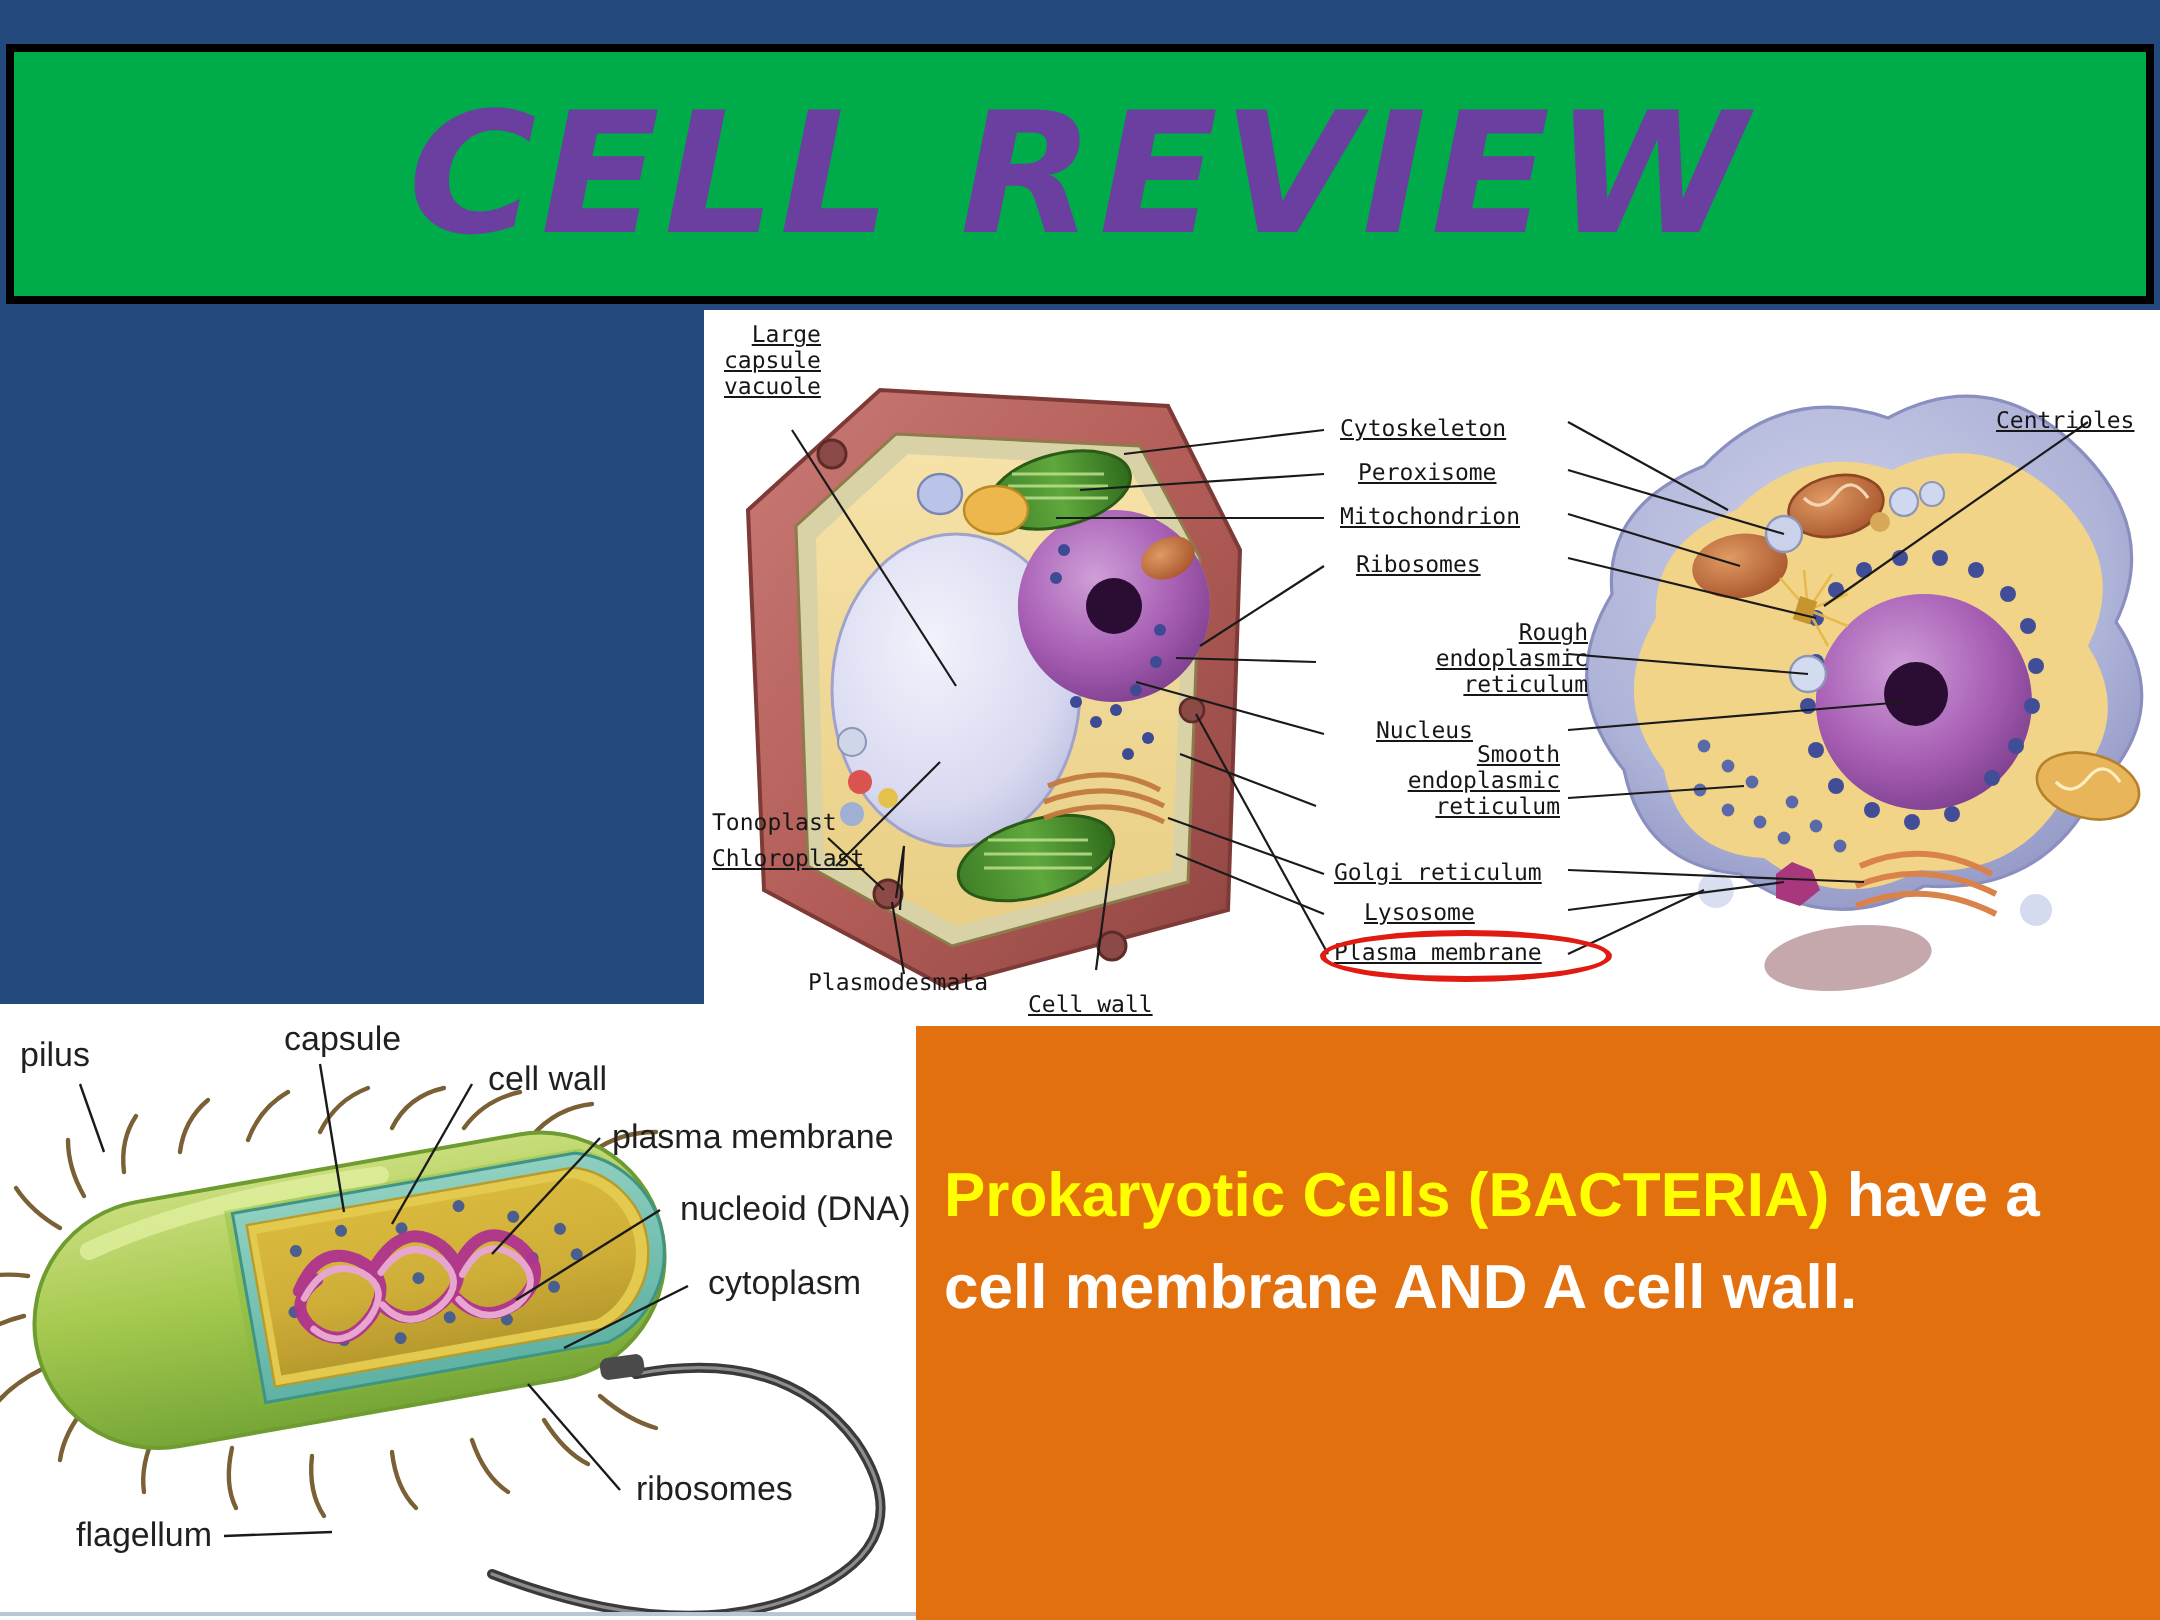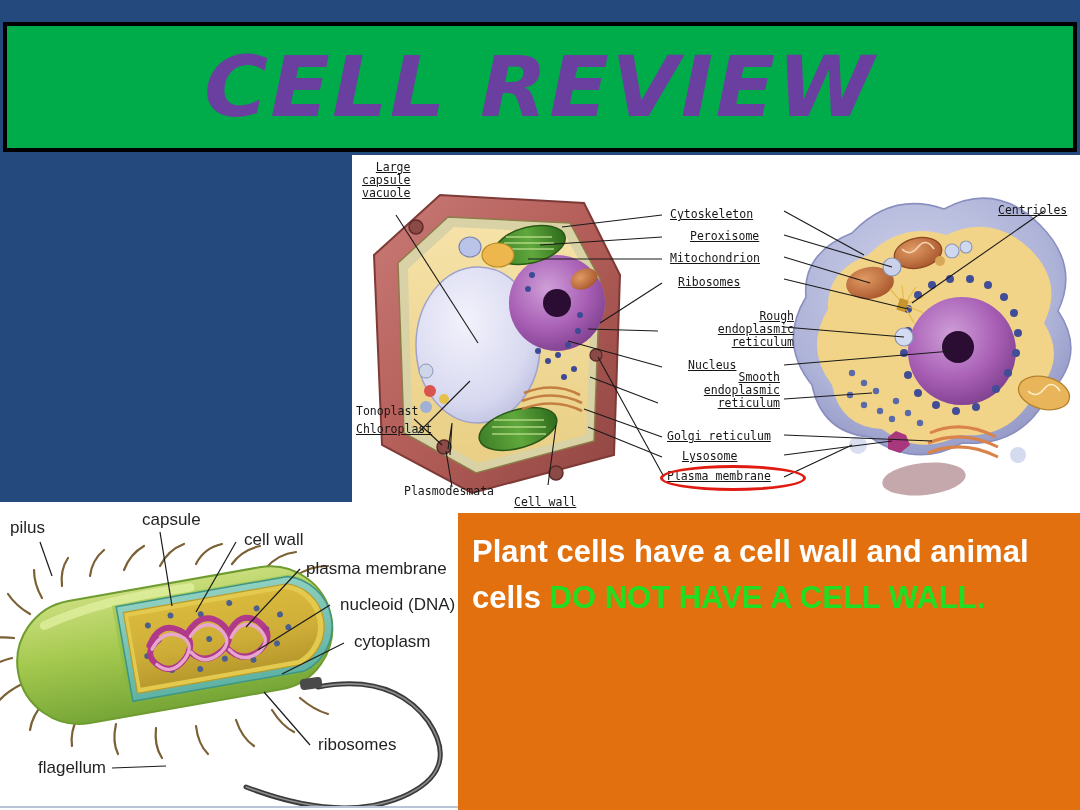--- a/index.html
+++ b/index.html
@@ -309,21 +309,21 @@
     <div>Large</div>
     <div>capsule</div>
     <div>vacuole</div>
   </div>
   <div class="euk-label noline" style="left:4px;top:250px;">Tonoplast</div>
   <div class="euk-label" style="left:4px;top:268px;">Chloroplast</div>
   <div class="euk-label noline" style="left:52px;top:330px;">Plasmodesmata</div>
   <div class="euk-label" style="left:162px;top:341px;">Cell wall</div>
 
   <div class="euk-label" style="left:318px;top:53px;">Cytoskeleton</div>
-  <div class="euk-label" style="left:338px;top:75px;">Peroxisome</div>
+  <div class="euk-label" style="left:327px;top:75px;">Peroxisome</div>
   <div class="euk-label" style="left:318px;top:97px;">Mitochondrion</div>
   <div class="euk-label" style="left:326px;top:121px;">Ribosomes</div>
   <div class="euk-label ctr" style="left:332px;top:155px;width:110px;">
     <div>Rough</div>
     <div>endoplasmic</div>
     <div>reticulum</div>
   </div>
   <div class="euk-label" style="left:336px;top:204px;">Nucleus</div>
   <div class="euk-label ctr" style="left:318px;top:216px;width:110px;">
     <div>Smooth</div>
@@ -457,16 +457,16 @@
   <div class="bact-label" style="left:244px;top:28px;">cell wall</div>
   <div class="bact-label" style="left:306px;top:57px;">plasma membrane</div>
   <div class="bact-label" style="left:340px;top:93px;">nucleoid (DNA)</div>
   <div class="bact-label" style="left:354px;top:130px;">cytoplasm</div>
   <div class="bact-label" style="left:318px;top:233px;">ribosomes</div>
   <div class="bact-label" style="left:38px;top:256px;">flagellum</div>
 </div>
 <div id="bottom-rule"></div>
 
 <div id="orange-box">
-  <p>
-    <span>Plant cells have a cell wall and animal cells </span><span class="hl-green">DO NOT HAVE A CELL WALL.</span>
+  <p class="second">
+    <span class="hl-yellow">Prokaryotic Cells (BACTERIA) </span><span>have a cell membrane AND A cell wall.</span>
   </p>
 </div>
 
 </body></html>

